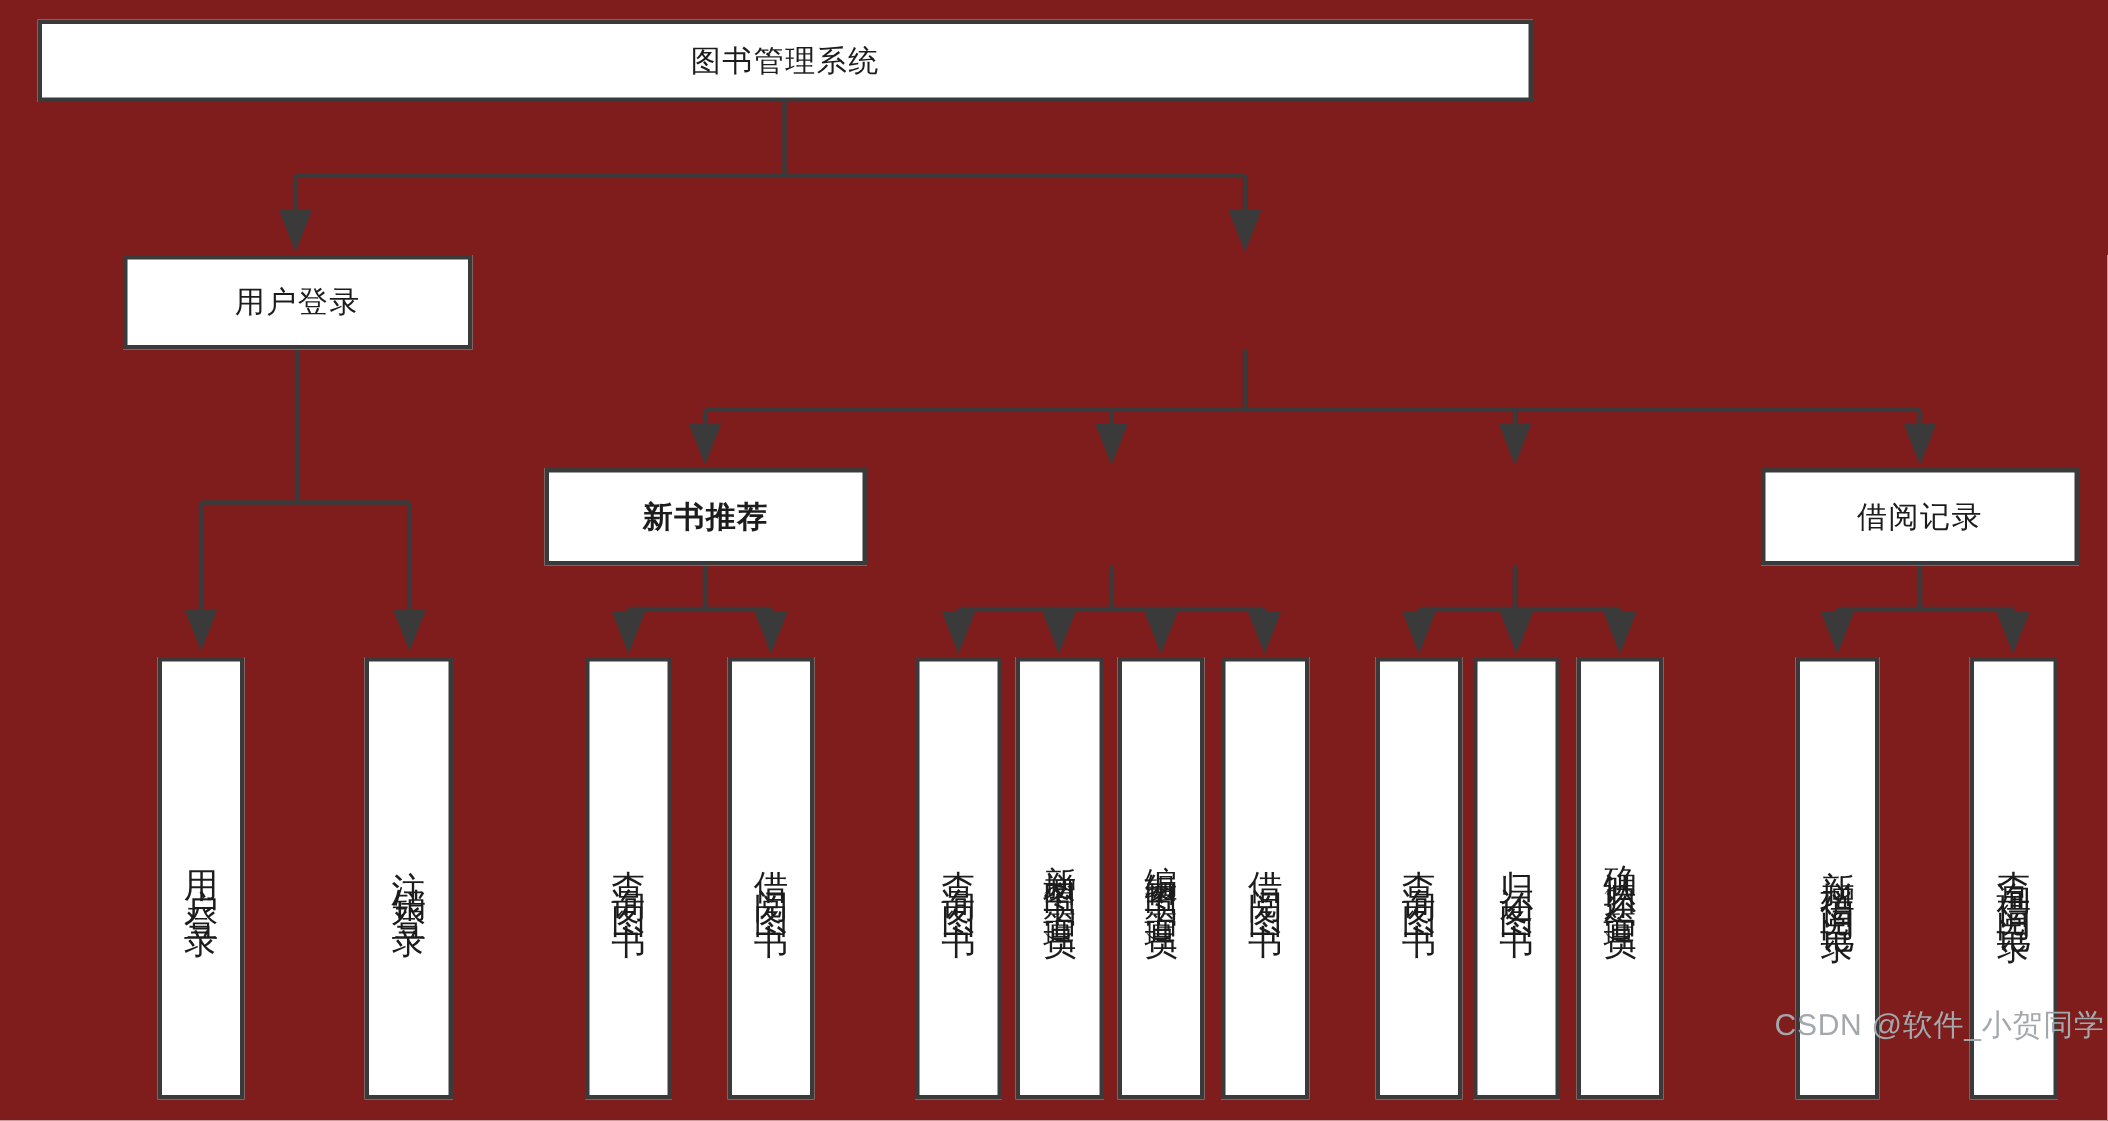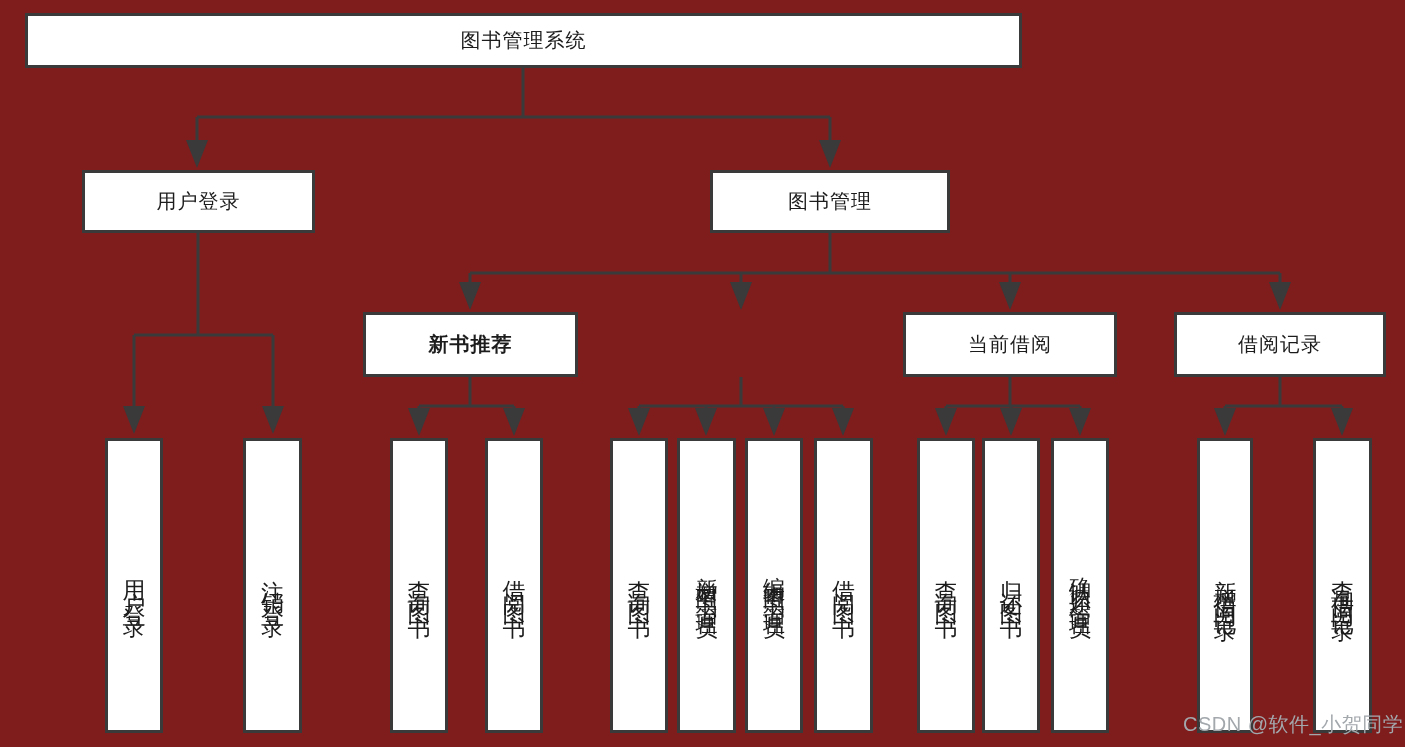--- a/index.html
+++ b/index.html
@@ -28,21 +28,21 @@
     writing-mode:vertical-rl;
     text-orientation:mixed;
     line-height:1;
     white-space:nowrap;
   }
   .leaf.short .vtext{letter-spacing:12px;}
   .leaf.mid   .vtext{letter-spacing:8px;}
   .leaf.long  .vtext{letter-spacing:6px;font-size:22px;}
   #watermark{
     position:absolute;
-    left:1183px;top:711px;
+    left:1183px;top:670px;
     font-size:20px;
     color:#a3a8ad;
     white-space:nowrap;
     z-index:5;
     letter-spacing:0.5px;
   }
 </style>
 </head>
 <body>
 
@@ -103,29 +103,23 @@
       <polygon points="1331,408 1353,408 1342,436" fill="#3a3a3a"></polygon>
     </svg>
 
   <div class="node h-node" style="left:25px;top:13px;width:997px;height:55px;">
     <span>图书管理系统</span>
   </div>
 
   <div class="node h-node" style="left:82px;top:170px;width:233px;height:63px;">
     <span>用户登录</span>
   </div>
-  <div class="node h-node" style="left:710px;top:170px;width:240px;height:63px;">
-    <span>图书管理</span>
-  </div>
 
   <div class="node h-node" style="left:363px;top:312px;width:215px;height:65px;font-weight:bold;">
     <span>新书推荐</span>
-  </div>
-  <div class="node h-node" style="left:903px;top:312px;width:214px;height:65px;">
-    <span>当前借阅</span>
   </div>
   <div class="node h-node" style="left:1174px;top:312px;width:212px;height:65px;">
     <span>借阅记录</span>
   </div>
 
   <div class="node leaf short" style="left:105px;width:58px;">
     <span class="vtext">用户登录</span>
   </div>
   <div class="node leaf short" style="left:243px;width:59px;">
     <span class="vtext">注销登录</span>

